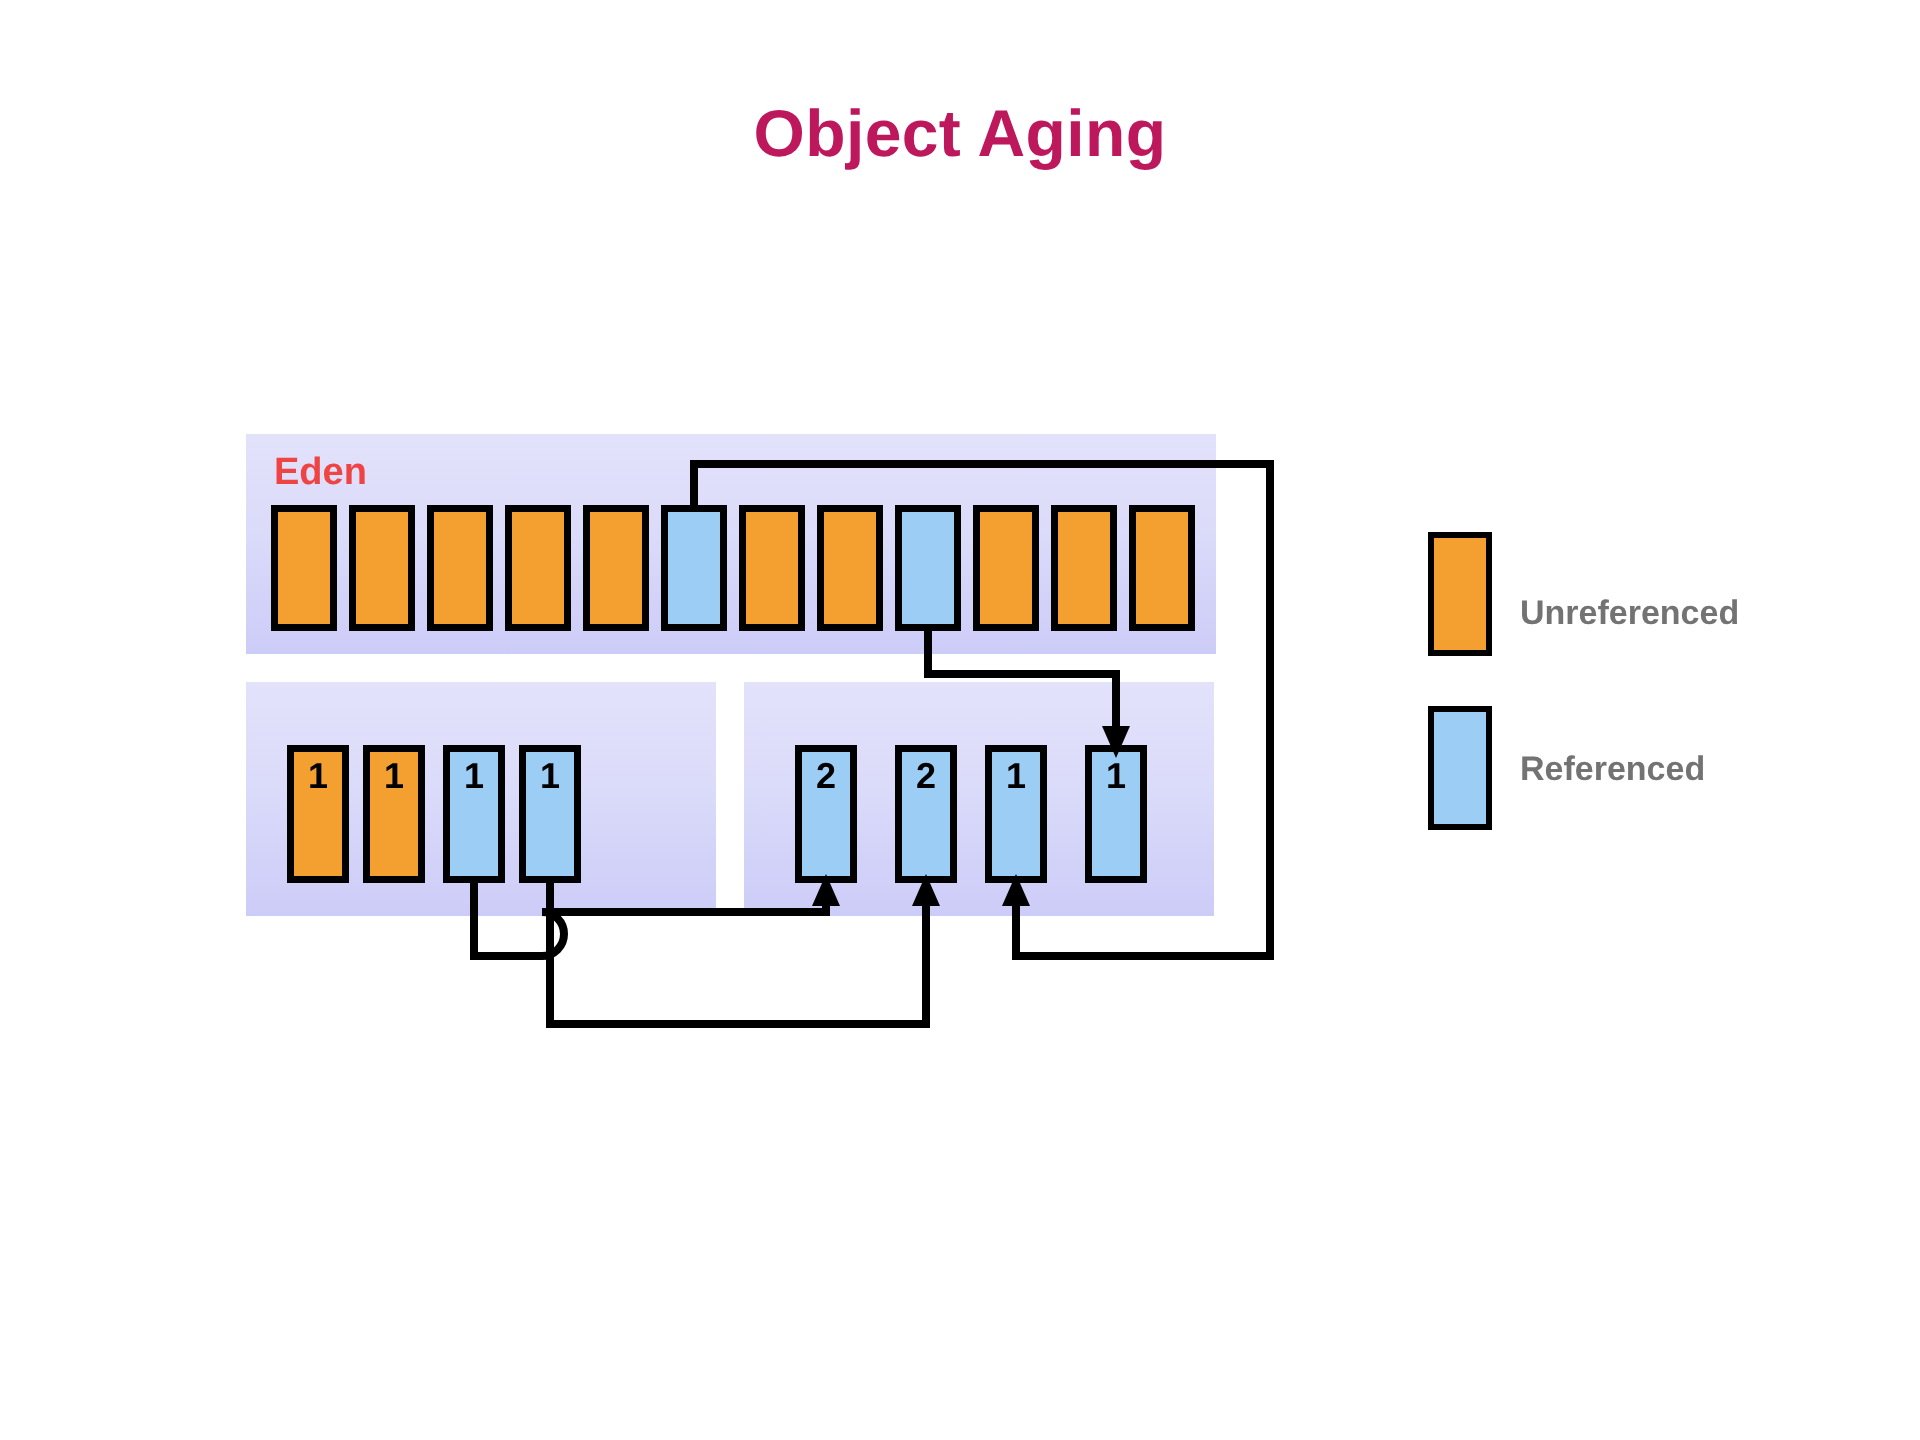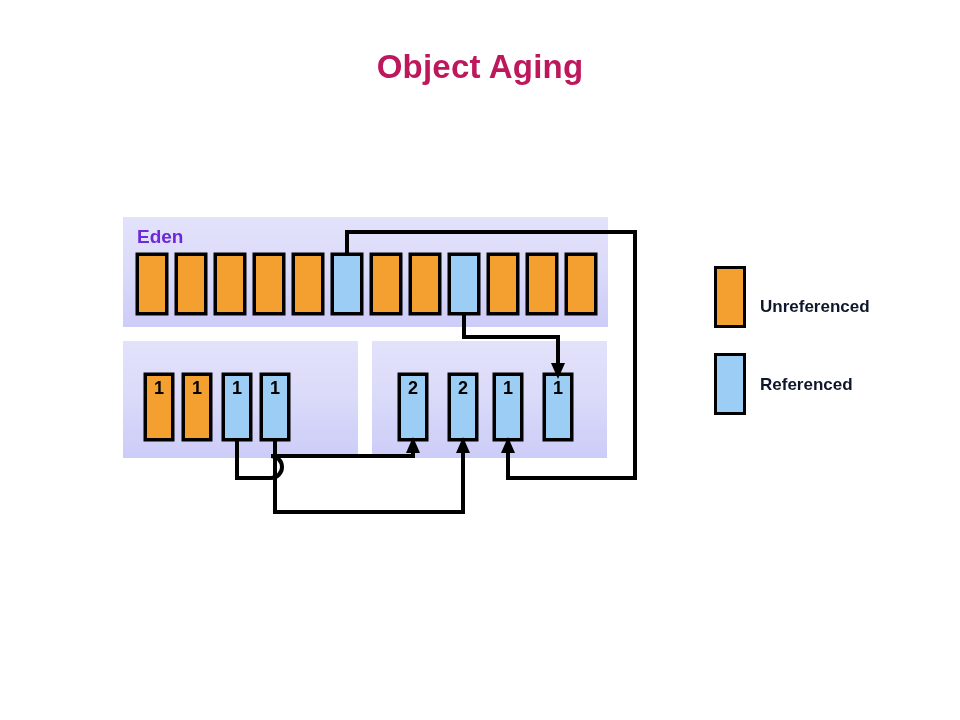--- a/index.html
+++ b/index.html
@@ -44,21 +44,21 @@
     box-sizing: border-box;
   }
   #eden-panel   { left:123px; top:217px; width:485px; height:110px; }
   #from-panel   { left:123px; top:341px; width:235px; height:117px; }
   #to-panel     { left:372px; top:341px; width:235px; height:117px; }
 
   .panel-label {
     position: absolute;
     font-size: 19px;
     font-weight: bold;
-    color: #6d28d9;
+    color: #ef4444;
     white-space: pre;
     font-family: "Liberation Sans", sans-serif;
   }
   #eden-label { left: 137px; top: 226px; }
   #from-label { left: 131px; top: 347px; }
   #to-label   { left: 378px; top: 347px; }
 
   
   .block {
     position: absolute;
@@ -111,21 +111,21 @@
     width: 32px;
     height: 62px;
   }
   #legend-swatch-0 { left: 714px; top: 266px; background: #f3a030; }
   #legend-swatch-1 { left: 714px; top: 353px; background: #9ccdf5; }
 
   .legend-text {
     position: absolute;
     font-size: 17px;
     font-weight: bold;
-    color: #0f172a;
+    color: #737373;
     white-space: pre;
     font-family: "Liberation Sans", sans-serif;
   }
   #legend-text-0 { left: 760px; top: 297px; }
   #legend-text-1 { left: 760px; top: 375px; }
 </style>
 </head>
 <body>
 
 <div id="stage">

